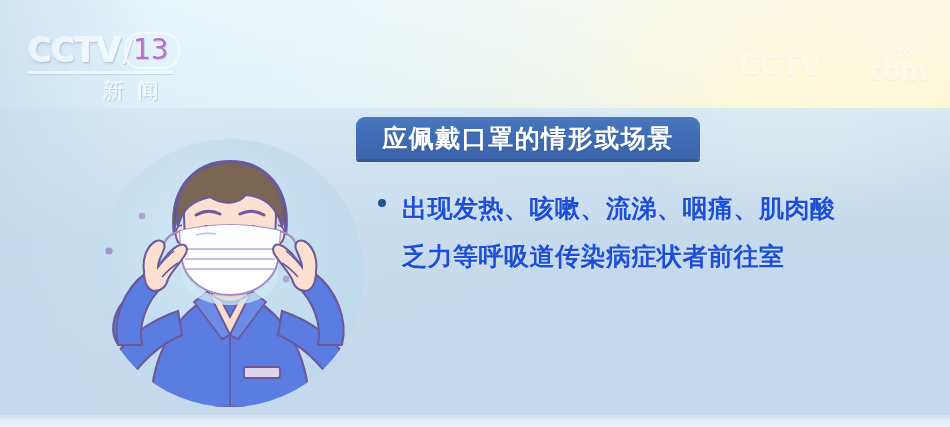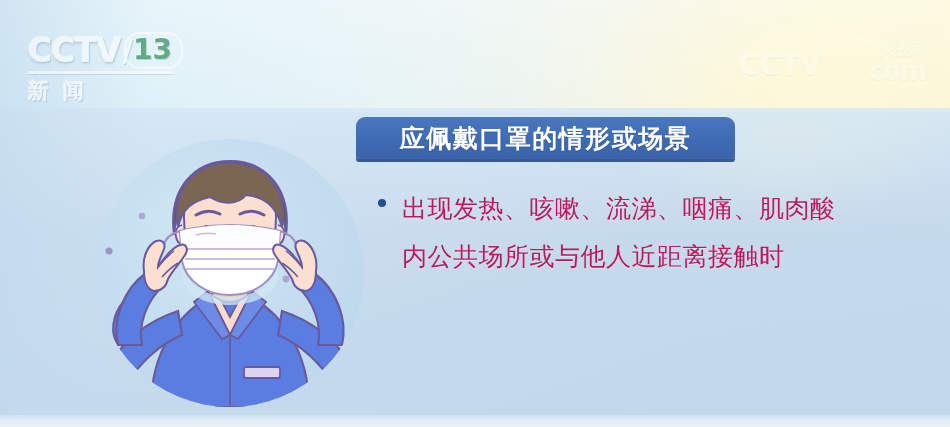--- a/index.html
+++ b/index.html
@@ -92,44 +92,44 @@
   }
   .cctv13 .slash {
     font-size: 31px;
     font-weight: normal;
     color: #ffffff;
     text-shadow: 1px 1px 0 rgba(150,180,205,0.8);
     margin: 0 1px 0 2px;
   }
   .cctv13 .num {
     font-size: 28px;
-    font-weight: bold;
-    color: #15803d;
+    font-weight: normal;
+    color: #a21caf;
     text-shadow:
       1px 1px 0 rgba(150,180,205,0.85),
       -1px -1px 0 rgba(255,255,255,0.9);
     border: 2px solid rgba(255,255,255,0.9);
     border-radius: 16px;
     padding: 0 9px 1px 7px;
     line-height: 32px;
     margin-left: -10px;
   }
   .cctv13 .underline {
     width: 145px;
     height: 3px;
     background: rgba(255,255,255,0.85);
     box-shadow: 0 1px 0 rgba(150,180,205,0.6);
     margin-top: 1px;
   }
   .cctv13 .sub {
     margin-top: 3px;
     font-size: 21px;
-    font-weight: bold;
+    font-weight: normal;
     letter-spacing: 14px;
-    text-align: left;
+    text-align: right;
     width: 145px;
     color: #ffffff;
     text-shadow:
       1px 1px 0 rgba(150,180,205,0.85),
       -1px -1px 0 rgba(255,255,255,0.85);
   }
 
   
   .watermark {
     position: absolute;
@@ -193,21 +193,21 @@
     inset: 0;
     border-radius: 50%;
     overflow: hidden;
   }
   .illus svg { display: block; }
 
   
   .title-banner {
     position: absolute;
     left: 356px; top: 117px;
-    width: 379px; height: 42px;
+    width: 344px; height: 42px;
     background: linear-gradient(to bottom, #4a78bd 0%, #3f6cb4 48%, #3a64ab 100%);
     border-radius: 9px 9px 3px 3px;
     box-shadow: 0 3px 0 rgba(41,74,131,0.9);
     display: flex;
     align-items: center;
     justify-content: center;
   }
   .title-banner .title-text {
     color: #ffffff;
     font-size: 25px;
@@ -233,23 +233,23 @@
     width: 8px; height: 8px;
     border-radius: 50%;
     background: #1f528e;
     margin-top: 14px;
     margin-right: 16px;
   }
   .bullet-lines {
     flex: 1 1 auto;
   }
   .bullet-line {
-    color: #be185d;
+    color: #1d4ed8;
     font-size: 25px;
-    font-weight: normal;
+    font-weight: bold;
     line-height: 48px;
     letter-spacing: 0.5px;
     white-space: nowrap;
     text-shadow: 0 1px 0 rgba(255,255,255,0.35);
   }
 </style>
 </head>
 <body>
 
 <div id="screen">
@@ -357,20 +357,20 @@
   <div class="title-banner">
     <span class="title-text">应佩戴口罩的情形或场景</span>
   </div>
 
   <div class="bullets">
 
     <div class="bullet-item">
       <span class="bullet-dot"></span>
       <div class="bullet-lines">
         <div class="bullet-line">出现发热、咳嗽、流涕、咽痛、肌肉酸</div>
-        <div class="bullet-line">内公共场所或与他人近距离接触时</div>
+        <div class="bullet-line">乏力等呼吸道传染病症状者前往室</div>
       </div>
     </div>
 
 
   </div>
 
 </div>
 
 </body></html>

